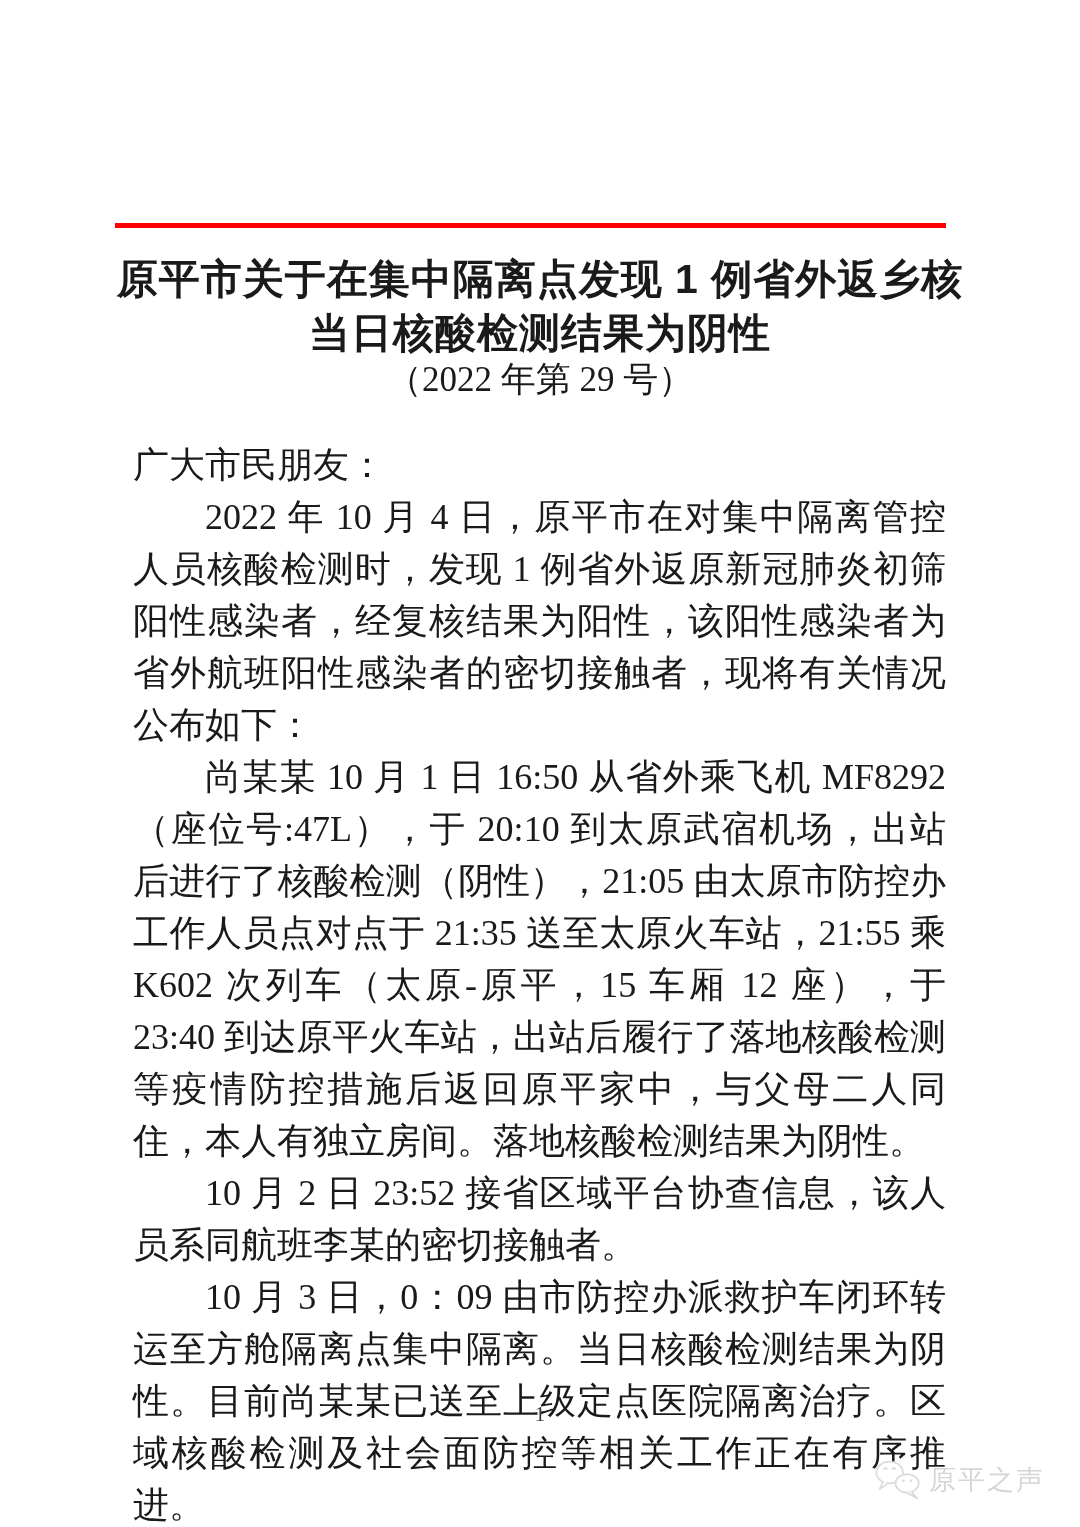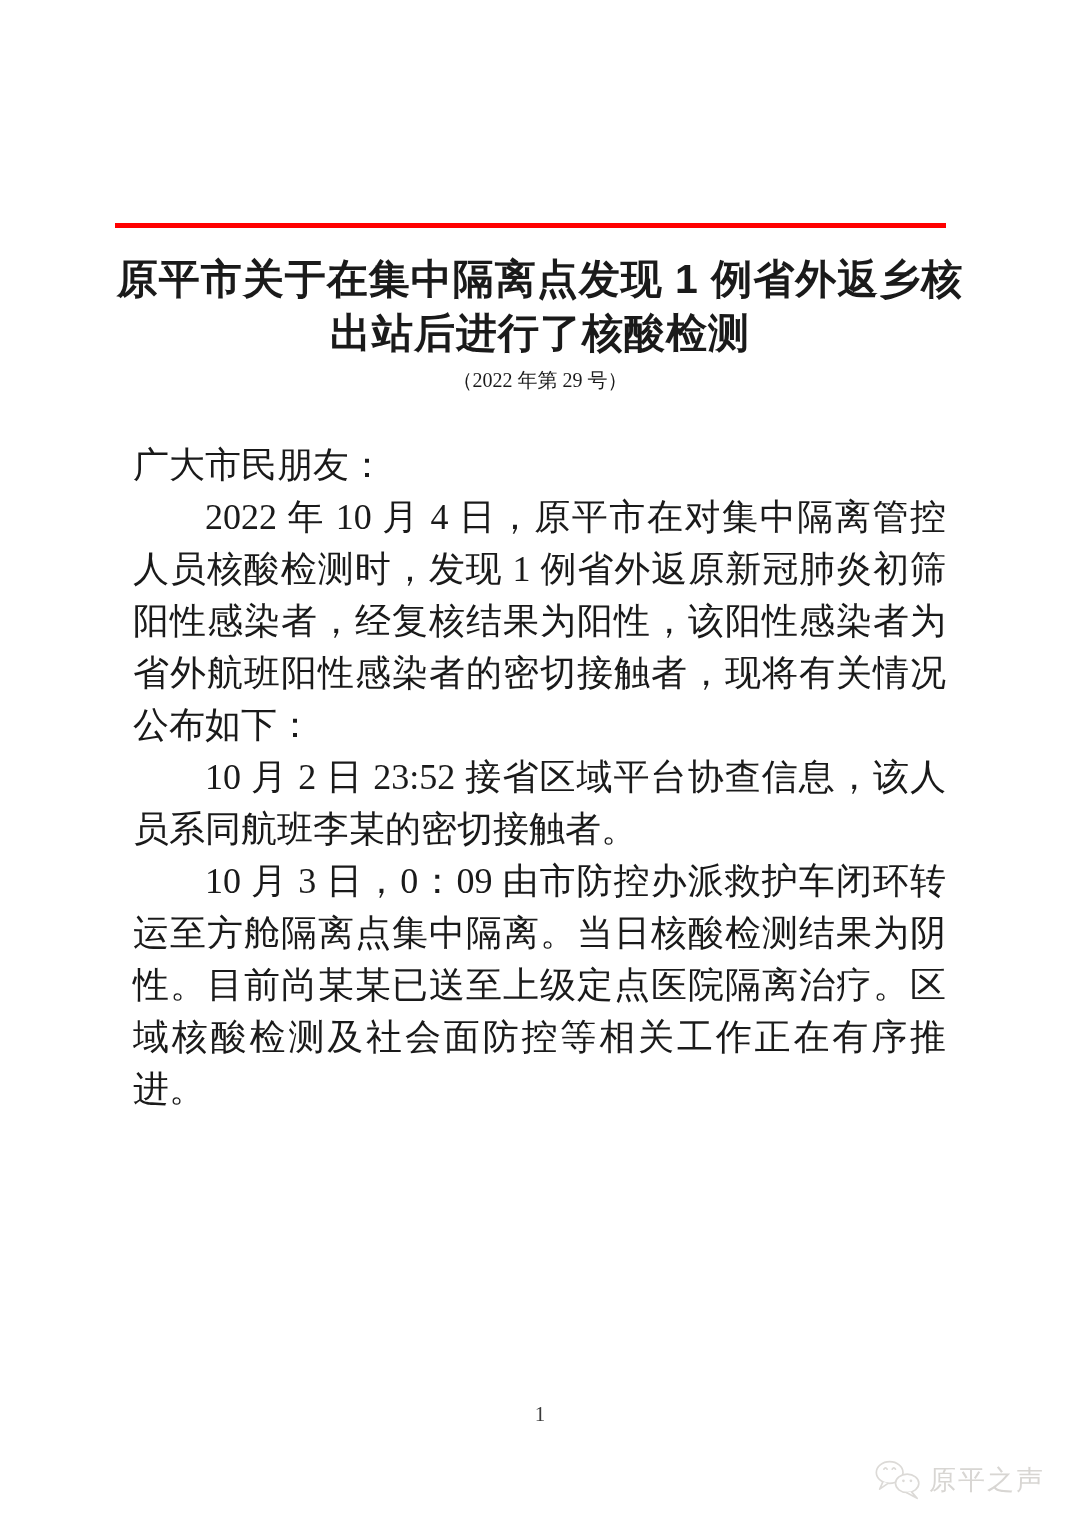--- a/index.html
+++ b/index.html
@@ -36,21 +36,21 @@
   
   .doc-title{
     position:absolute;top:252px;left:0;width:100%;
     text-align:center;
     font-family:Liberation Sans, sans-serif;
     font-weight:bold;font-size:41px;line-height:54px;
     letter-spacing:1px;color:var(--ink);
   }
   .doc-number{
     position:absolute;top:362px;left:0;width:100%;
-    text-align:center;font-size:20px;line-height:36px;color:var(--ink);
+    text-align:center;font-size:35px;line-height:36px;color:var(--ink);
   }
   
   .body-text{
     position:absolute;top:439px;left:133px;width:813px;
     font-size:36px;line-height:52px;
     text-align:justify;color:var(--ink);
   }
   .body-text p{margin:0;text-indent:2em;}
   .body-text p.salutation{text-indent:0;}
   
@@ -69,28 +69,29 @@
 </head>
 <body>
 
 <div class="page">
 
 
   <div class="red-rule"></div>
 
   <div class="doc-title">
     <div>原平市关于在集中隔离点发现 1 例省外返乡核</div>
-    <div>出站后进行了核酸检测</div>
+    <div>当日核酸检测结果为阴性</div>
   </div>
 
   <div class="doc-number">（2022 年第 29 号）</div>
 
   <div class="body-text">
     <p class="salutation">广大市民朋友：</p>
     <p>2022 年 10 月 4 日，原平市在对集中隔离管控人员核酸检测时，发现 1 例省外返原新冠肺炎初筛阳性感染者，经复核结果为阳性，该阳性感染者为省外航班阳性感染者的密切接触者，现将有关情况公布如下：</p>
+    <p>尚某某 10 月 1 日 16:50 从省外乘飞机 MF8292（座位号:47L），于 20:10 到太原武宿机场，出站后进行了核酸检测（阴性），21:05 由太原市防控办工作人员点对点于 21:35 送至太原火车站，21:55 乘 K602 次列车（太原-原平，15 车厢 12 座），于 23:40 到达原平火车站，出站后履行了落地核酸检测等疫情防控措施后返回原平家中，与父母二人同住，本人有独立房间。落地核酸检测结果为阴性。</p>
     <p>10 月 2 日 23:52 接省区域平台协查信息，该人员系同航班李某的密切接触者。</p>
     <p>10 月 3 日，0：09 由市防控办派救护车闭环转运至方舱隔离点集中隔离。当日核酸检测结果为阴性。目前尚某某已送至上级定点医院隔离治疗。区域核酸检测及社会面防控等相关工作正在有序推进。</p>
   </div>
 
   <div class="page-number">1</div>
 
   <div class="watermark">
     <span>
       <svg width="50" height="44" viewBox="0 0 60 52" fill="none" xmlns="http://www.w3.org/2000/svg">
 

